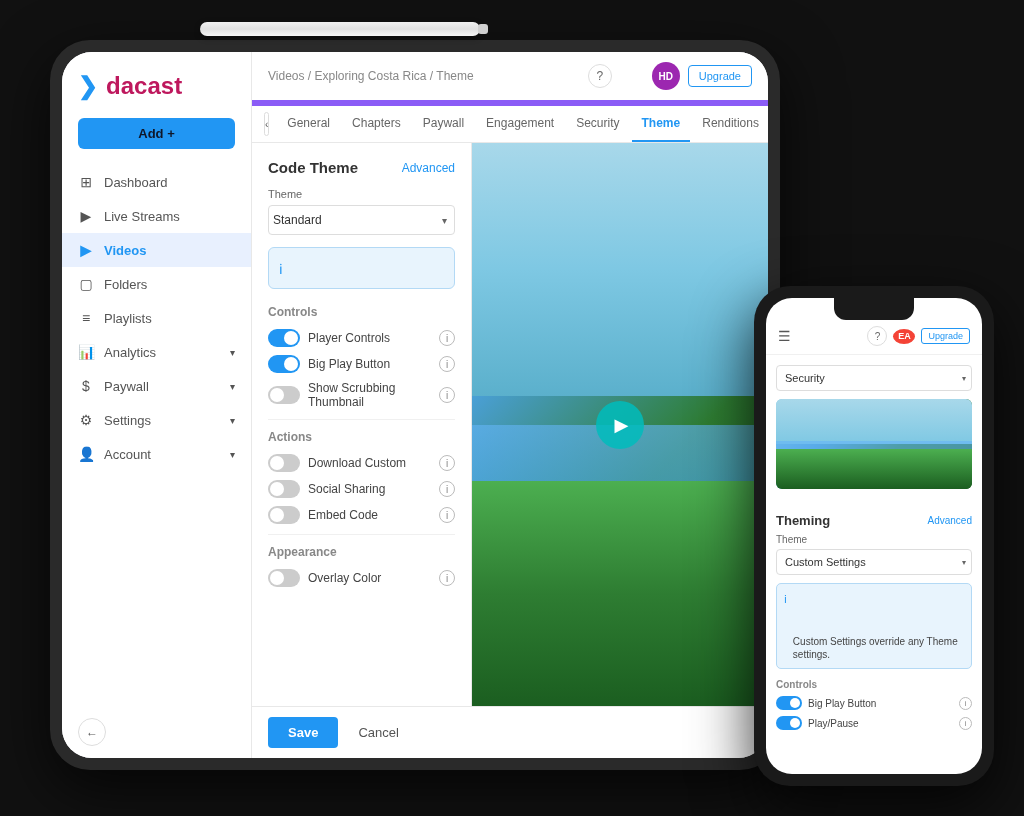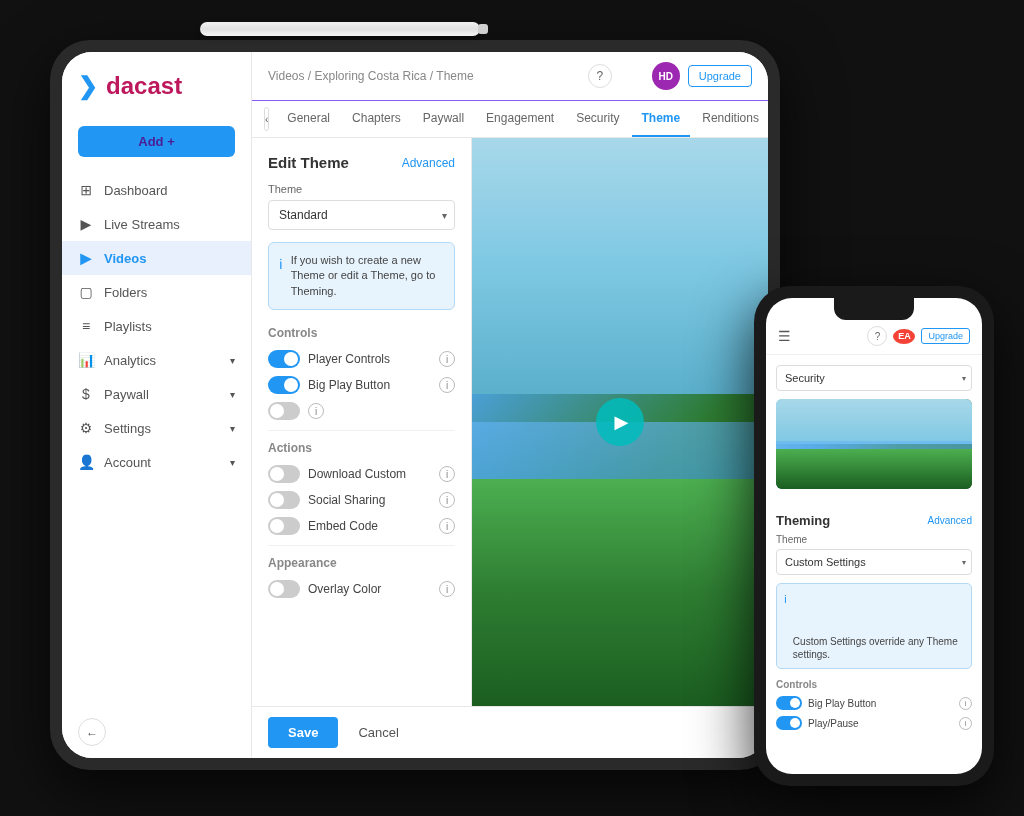--- a/index.html
+++ b/index.html
@@ -100,23 +100,23 @@
       font-weight: bold;
     }
 
     .logo-text {
       font-size: 24px;
       font-weight: 700;
       color: #be185d;
     }
 
     .add-btn {
-      margin: 16px 16px 16px;
+      margin: 8px 16px 16px;
       background: #2196F3;
-      color: #4c1d95;
+      color: #0f172a;
       border: none;
       border-radius: 6px;
       padding: 8px 16px;
       font-size: 13px;
       font-weight: 600;
       cursor: pointer;
       width: calc(100% - 32px);
     }
 
     .nav-item {
@@ -165,21 +165,21 @@
     .main-content {
       flex: 1;
       display: flex;
       flex-direction: column;
       overflow: hidden;
     }
 
     
     .header {
       background: #fff;
-      border-bottom: 1px solid #8b5cf6;
+      border-bottom: 6px solid #8b5cf6;
       padding: 10px 16px;
       display: flex;
       align-items: center;
       justify-content: space-between;
     }
 
     .breadcrumb {
       font-size: 12px;
       color: #888;
     }
@@ -309,21 +309,21 @@
       font-weight: 500;
     }
 
     .select-wrap {
       position: relative;
       margin-bottom: 12px;
     }
 
     .select-field {
       width: 100%;
-      padding: 7px 10px;
+      padding: 7px 4px;
       border: 1px solid #ddd;
       border-radius: 4px;
       font-size: 12px;
       color: #333;
       appearance: none;
       background: #fff;
       cursor: pointer;
     }
 
     .select-arrow {
@@ -884,51 +884,51 @@
             </div>
             <div class="tab">
               <span>Renditions</span>
             </div>
           </div>
 
           <div class="content-area">
 
             <div class="edit-panel">
               <div class="panel-title-row">
-                <span class="panel-title">Edit Theme</span>
+                <span class="panel-title">Code Theme</span>
                 <span class="advanced-link">Advanced</span>
               </div>
 
               <div class="field-label">Theme</div>
               <div class="select-wrap">
                 <select class="select-field">
                   <option>Standard</option>
                 </select>
                 <span class="select-arrow">▾</span>
               </div>
 
               <div class="info-box">
                 <span class="info-icon">ℹ</span>
-                <span class="info-text">If you wish to create a new Theme or edit a Theme, go to Theming.</span>
               </div>
 
               <div class="section-title">Controls</div>
 
               <div class="toggle-row">
                 <div class="toggle on"></div>
                 <span class="toggle-label">Player Controls</span>
                 <div class="info-btn">i</div>
               </div>
               <div class="toggle-row">
                 <div class="toggle on"></div>
                 <span class="toggle-label">Big Play Button</span>
                 <div class="info-btn">i</div>
               </div>
               <div class="toggle-row">
                 <div class="toggle off"></div>
+                <span class="toggle-label">Show Scrubbing Thumbnail</span>
                 <div class="info-btn">i</div>
               </div>
 
               <div class="divider"></div>
 
               <div class="section-title">Actions</div>
 
               <div class="toggle-row">
                 <div class="toggle off"></div>
                 <span class="toggle-label">Download Custom</span>

